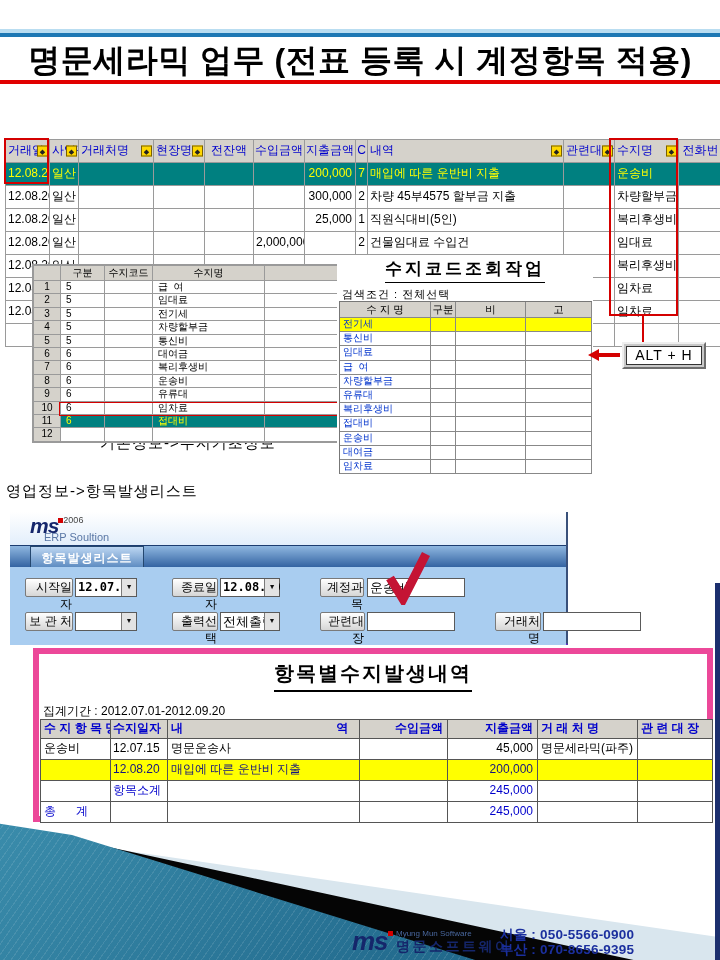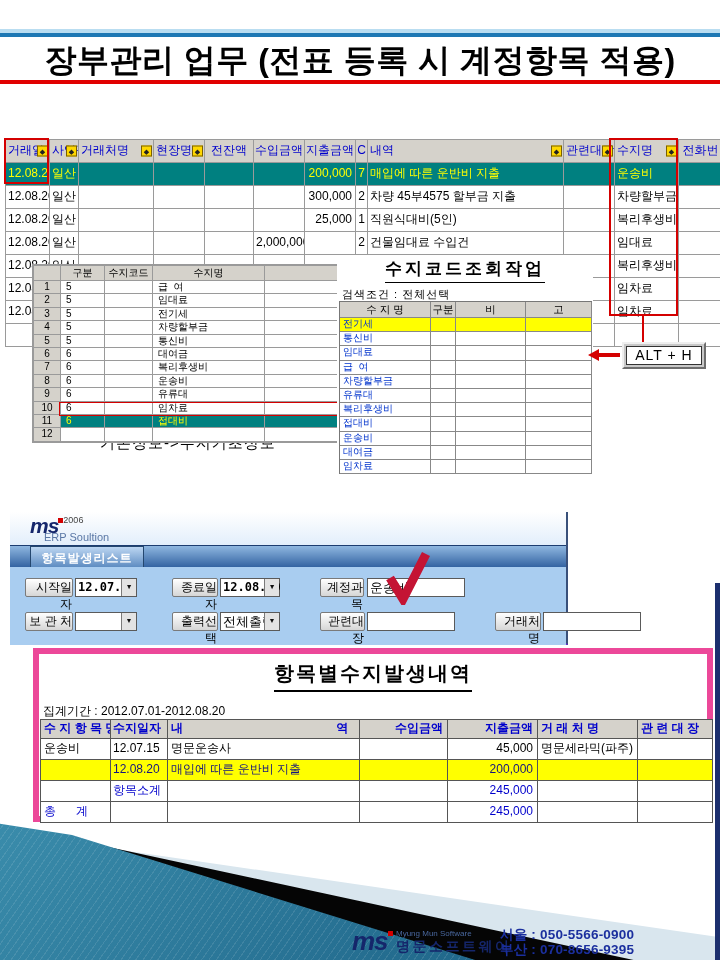--- a/index.html
+++ b/index.html
@@ -163,21 +163,21 @@
   .footer-phones{left:500px;top:927px;z-index:2;font-size:13.5px;font-weight:700;
                  color:#1b2f9e;line-height:15px;white-space:nowrap;letter-spacing:.2px;}
 </style>
 </head>
 <body>
 
 <div id="slide">
 
   <div class="abs bar-light"></div>
   <div class="abs bar-blue"></div>
-  <div class="abs title">장부관리 업무 (전표 등록 시 계정항목 적용)</div>
+  <div class="abs title">명문세라믹 업무 (전표 등록 시 계정항목 적용)</div>
   <div class="abs red-line"></div>
 
   <div class="abs gtable t-main">
       <div class="trow thead">
         <div class="tcell hasSort"><span class="hlabel">거래일</span><span class="sortbtn">◆</span></div>
         <div class="tcell hasSort"><span class="hlabel">사업장</span><span class="sortbtn">◆</span></div>
         <div class="tcell hasSort"><span class="hlabel">거래처명</span><span class="sortbtn">◆</span></div>
         <div class="tcell hasSort"><span class="hlabel">현장명</span><span class="sortbtn">◆</span></div>
         <div class="tcell"><span class="hlabel">전잔액</span></div>
         <div class="tcell"><span class="hlabel">수입금액</span></div>
@@ -480,20 +480,21 @@
   <div class="abs red-box3"></div>
   <div class="abs red-vline"></div>
   <div class="abs alt-btn">
     <div class="alt-btn-inner">ALT + H</div>
   </div>
   <svg class="abs red-arrow" width="32" height="12" viewBox="0 0 32 12">
     <polygon points="0,6 11,0 11,4 32,4 32,8 11,8 11,12" fill="#d40000"></polygon>
   </svg>
 
   <div class="abs caption1">기본정보-&gt;수지기초정보</div>
+  <div class="abs caption2">영업정보-&gt;항목발생리스트</div>
 
   <div class="abs erp">
     <div class="erp-top">
       <div class="erp-logo">
         <span class="ms-glyph">ms</span><span class="ms-dot"></span><span class="erp-year">2006</span>
         <div class="erp-sub">ERP Soultion</div>
       </div>
     </div>
     <div class="erp-tabbar">
       <div class="erp-tab">항목발생리스트</div>
@@ -517,21 +518,21 @@
       <div class="fld-box" style="left:533px;top:45px;width:98px;"><span></span></div>
     </div>
   </div>
 
   <svg class="abs check" width="48" height="56" viewBox="0 0 48 56">
     <path d="M7 29 L20 50 L43 5" fill="none" stroke="#c41434" stroke-width="9"></path>
   </svg>
 
   <div class="abs report">
     <div class="report-title-wrap"><span>항목별수지발생내역</span></div>
-    <div class="report-period">집계기간 : 2012.07.01-2012.08.20</div>
+    <div class="report-period">집계기간 : 2012.07.01-2012.09.20</div>
     <div class="gtable t-report">
         <div class="trow thead">
           <div class="tcell"><span class="hlabel">수 지 항 목 명</span></div>
           <div class="tcell"><span class="hlabel">수지일자</span></div>
           <div class="tcell"><span class="hlabel">내                                              역</span></div>
           <div class="tcell"><span class="hlabel">수입금액</span></div>
           <div class="tcell"><span class="hlabel">지출금액</span></div>
           <div class="tcell"><span class="hlabel">거 래 처 명</span></div>
           <div class="tcell"><span class="hlabel">관 련 대 장</span></div>
         </div>

